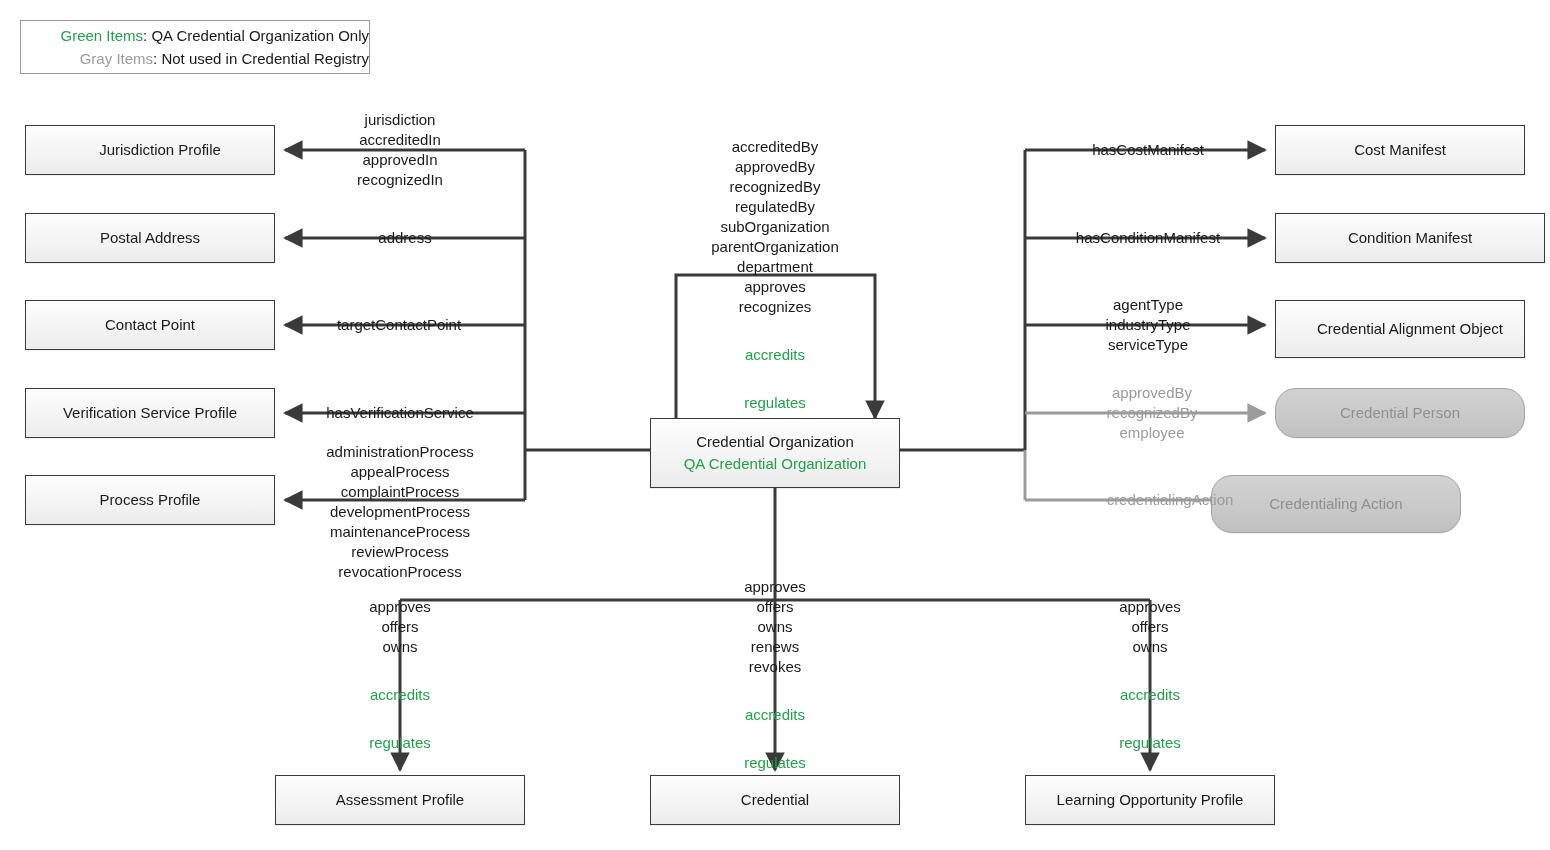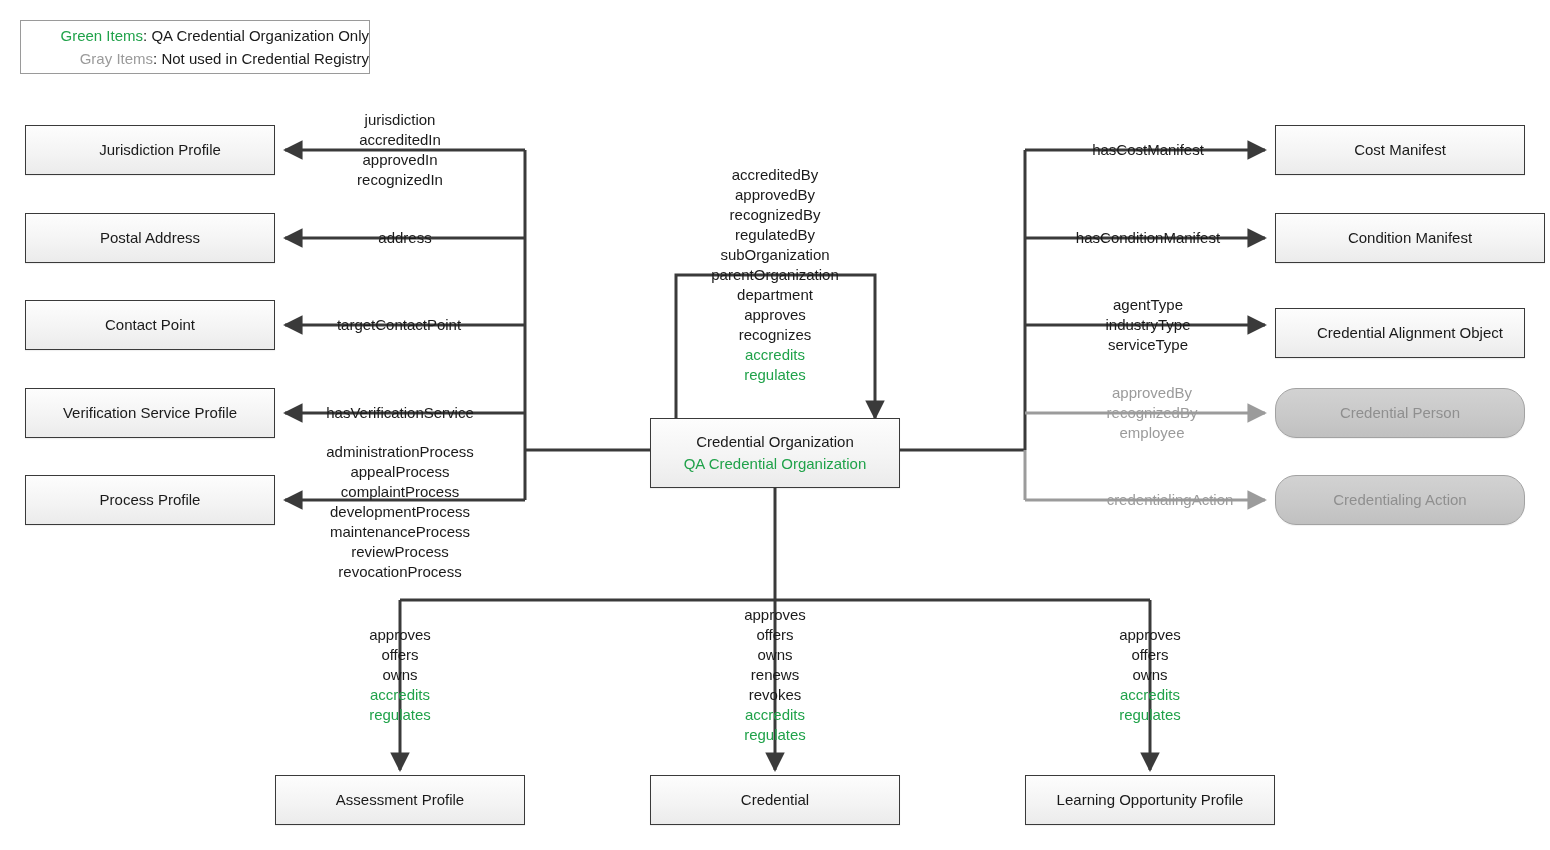--- a/index.html
+++ b/index.html
@@ -76,21 +76,21 @@
   .edge-label {
     position: absolute;
     text-align: center;
     font-size: 15px;
     line-height: 20px;
     color: #1a1a1a;
     white-space: nowrap;
     transform: translate(-50%, -50%);
   }
   .edge-label.muted { color: #9b9b9b; }
-  .edge-label .g { color: #20a24a; display: block; }
+  .edge-label .g { color: #20a24a; display: block; margin-top: 28px; }
   .edge-label .n { display: block; }
 </style>
 </head>
 <body>
 
 <div id="stage">
 
   <svg id="wires" viewBox="0 0 1550 850" width="1550" height="850" xmlns="http://www.w3.org/2000/svg">
     <defs>
       <marker id="arrow-dark" viewBox="0 0 10 10" refX="9" refY="5" markerWidth="6.5" markerHeight="6.5" orient="auto-start-reverse">
@@ -175,27 +175,27 @@
     <span>Credential Organization</span>
     <span class="qa-line">QA Credential Organization</span>
   </div>
 
   <div class="node" style="left:1275px; top:125px; width:250px; height:50px;">
     <span>Cost Manifest</span>
   </div>
   <div class="node" style="left:1275px; top:213px; width:270px; height:50px;">
     <span>Condition Manifest</span>
   </div>
-  <div class="node" style="left:1275px; top:308px; width:250px; height:50px;padding-left:20px;">
+  <div class="node" style="left:1275px; top:300px; width:250px; height:58px;padding-left:20px;">
     <span>Credential Alignment Object</span>
   </div>
   <div class="node disabled" style="left:1275px; top:388px; width:250px; height:50px;">
     <span>Credential Person</span>
   </div>
-  <div class="node disabled" style="left:1275px; top:475px; width:250px; height:50px;">
+  <div class="node disabled" style="left:1211px; top:475px; width:250px; height:58px;">
     <span>Credentialing Action</span>
   </div>
 
   <div class="node" style="left:275px; top:775px; width:250px; height:50px;">
     <span>Assessment Profile</span>
   </div>
   <div class="node" style="left:650px; top:775px; width:250px; height:50px;">
     <span>Credential</span>
   </div>
   <div class="node" style="left:1025px; top:775px; width:250px; height:50px;">

